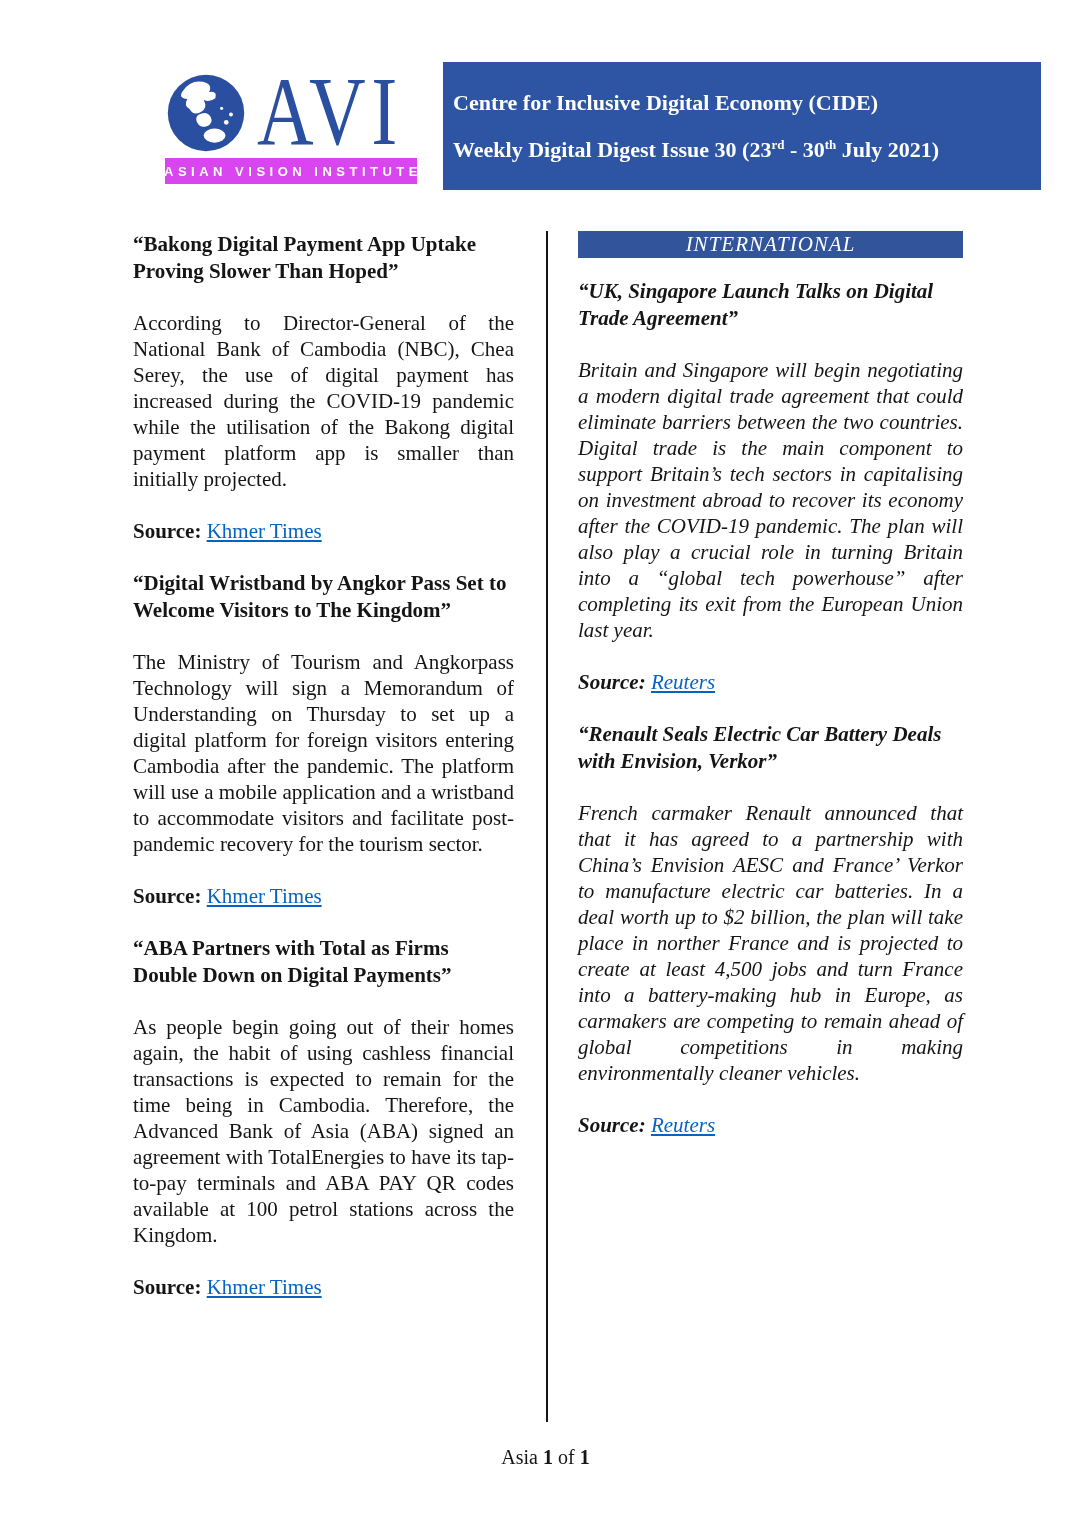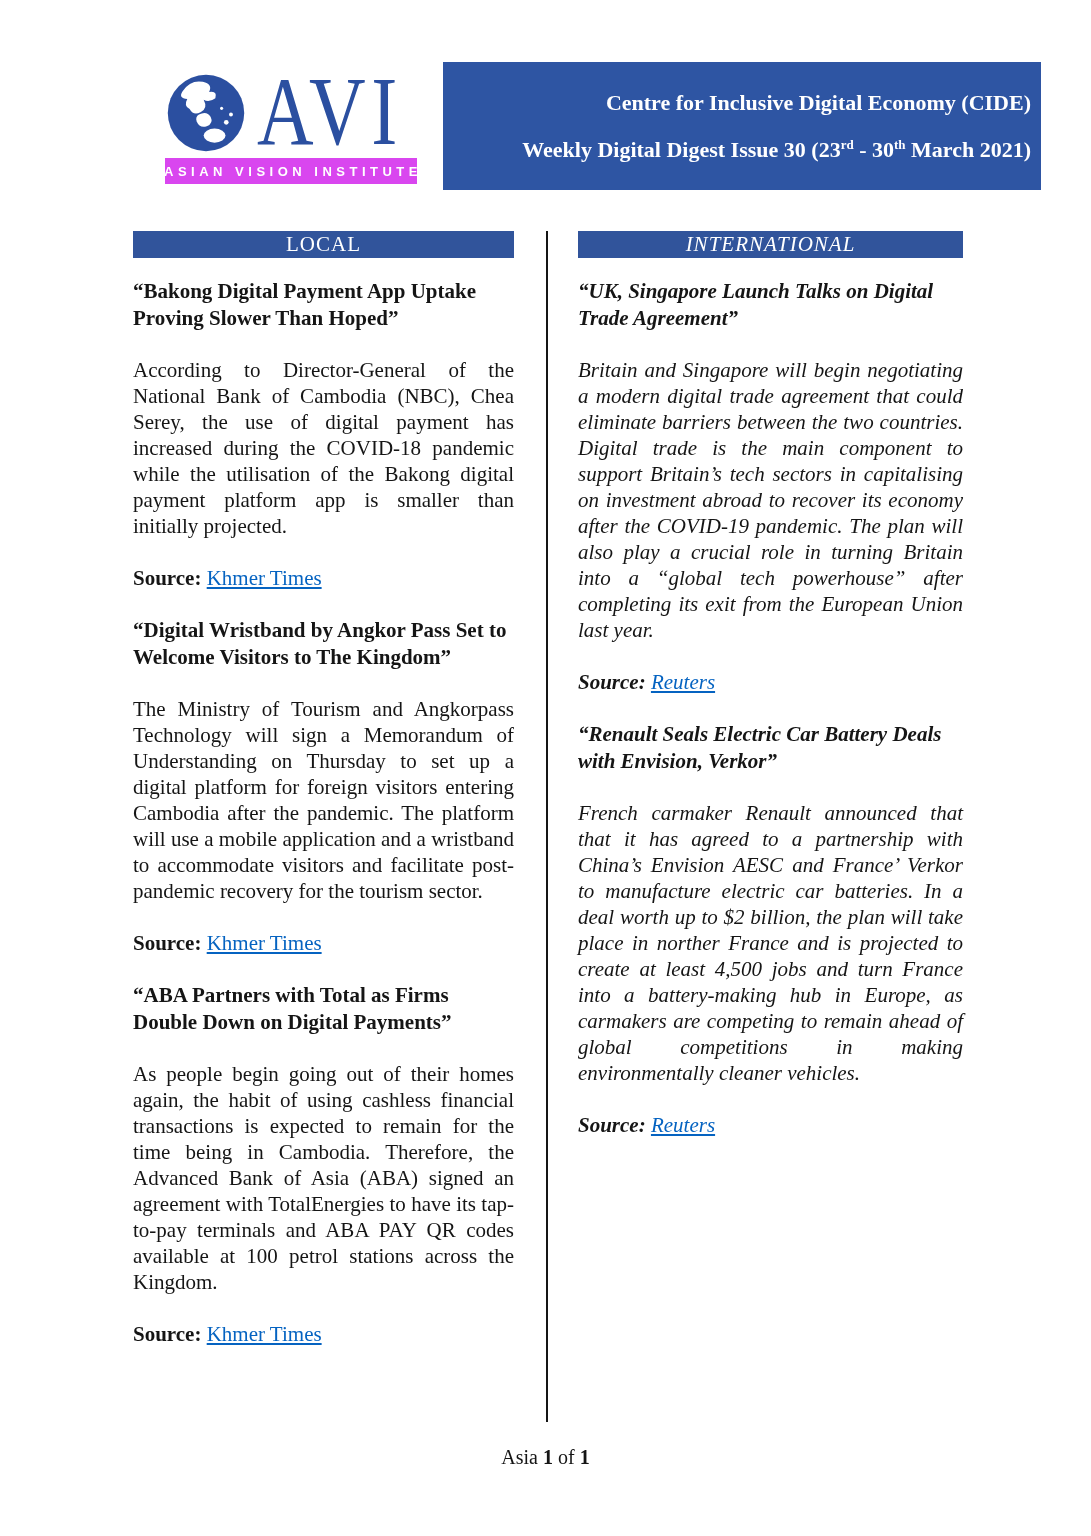--- a/index.html
+++ b/index.html
@@ -32,21 +32,21 @@
   .logo-bar span {
     font-family: "Liberation Sans", sans-serif;
     font-size: 13px; font-weight: bold; color: #ffffff; letter-spacing: 4.5px;
     white-space: nowrap; padding-left: 4px;
   }
 
   .banner {
     position: absolute; left: 443px; top: 62px; width: 598px; height: 128px;
     background: #2e55a3; color: #ffffff;
     display: flex; flex-direction: column; justify-content: space-evenly;
-    text-align: right; padding: 6px 10px;
+    text-align: left; padding: 6px 10px;
   }
   .banner div { font-size: 22px; font-weight: bold; line-height: 1.15; }
   .banner sup { font-size: 13px; vertical-align: super; line-height: 0; }
 
   
   .col { position: absolute; top: 231px; }
   .col-left  { left: 133px; width: 381px; }
   .col-right { left: 578px; width: 385px; font-style: italic; }
   .divider {
     position: absolute; left: 546px; top: 231px;
@@ -98,34 +98,31 @@
     <div class="logo-bar">
       <span>ASIAN VISION INSTITUTE</span>
     </div>
   </div>
 
   <div class="banner">
     <div>
       <span>Centre for Inclusive Digital Economy (CIDE)</span>
     </div>
     <div>
-      <span>Weekly Digital Digest Issue 30 (23</span><sup>rd</sup><span> - 30</span><sup>th</sup><span> March 2021)</span>
+      <span>Weekly Digital Digest Issue 30 (23</span><sup>rd</sup><span> - 30</span><sup>th</sup><span> July 2021)</span>
     </div>
   </div>
 
   <div class="divider"></div>
 
   <div class="col col-left">
-    <div class="section-bar">
-      <span>LOCAL</span>
-    </div>
 
     <div>
       <div class="article-title">“Bakong Digital Payment App Uptake Proving Slower Than Hoped”</div>
-      <p class="article-body">According to Director-General of the National Bank of Cambodia (NBC), Chea Serey, the use of digital payment has increased during the COVID-18 pandemic while the utilisation of the Bakong digital payment platform app is smaller than initially projected.</p>
+      <p class="article-body">According to Director-General of the National Bank of Cambodia (NBC), Chea Serey, the use of digital payment has increased during the COVID-19 pandemic while the utilisation of the Bakong digital payment platform app is smaller than initially projected.</p>
       <p class="source">
         <strong>Source:</strong>
         <a>Khmer Times</a>
       </p>
     </div>
 
     <div>
       <div class="article-title">“Digital Wristband by Angkor Pass Set to Welcome Visitors to The Kingdom”</div>
       <p class="article-body">The Ministry of Tourism and Angkorpass Technology will sign a Memorandum of Understanding on Thursday to set up a digital platform for foreign visitors entering Cambodia after the pandemic. The platform will use a mobile application and a wristband to accommodate visitors and facilitate post-pandemic recovery for the tourism sector.</p>
       <p class="source">

